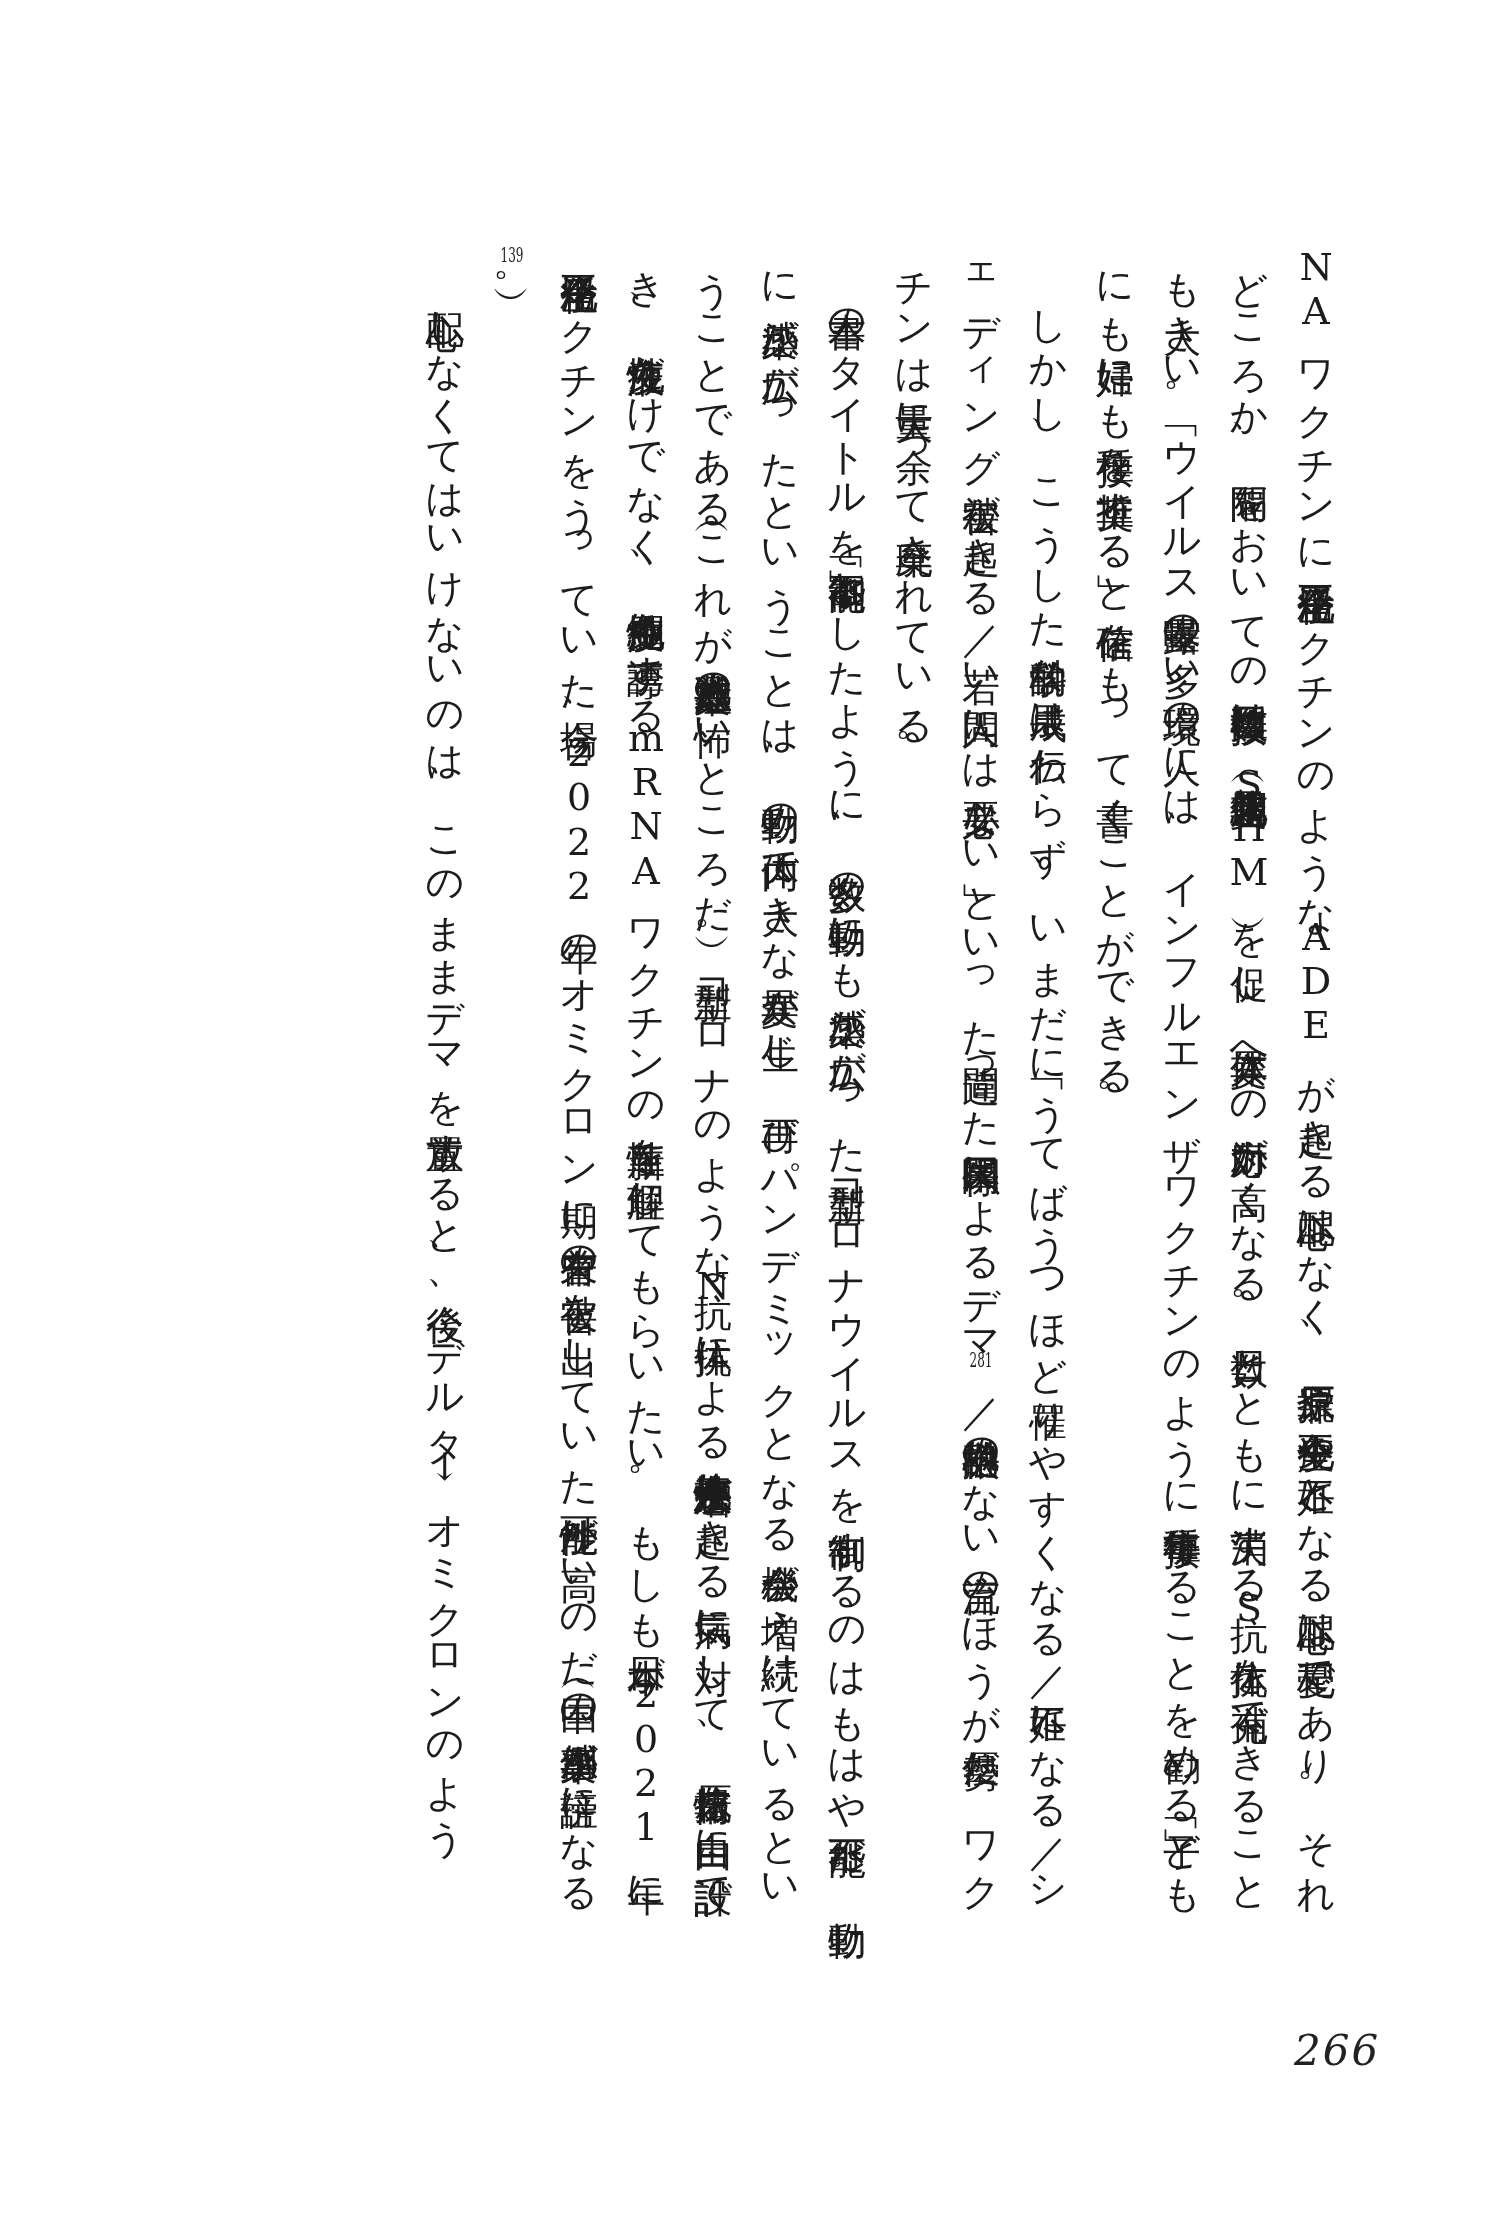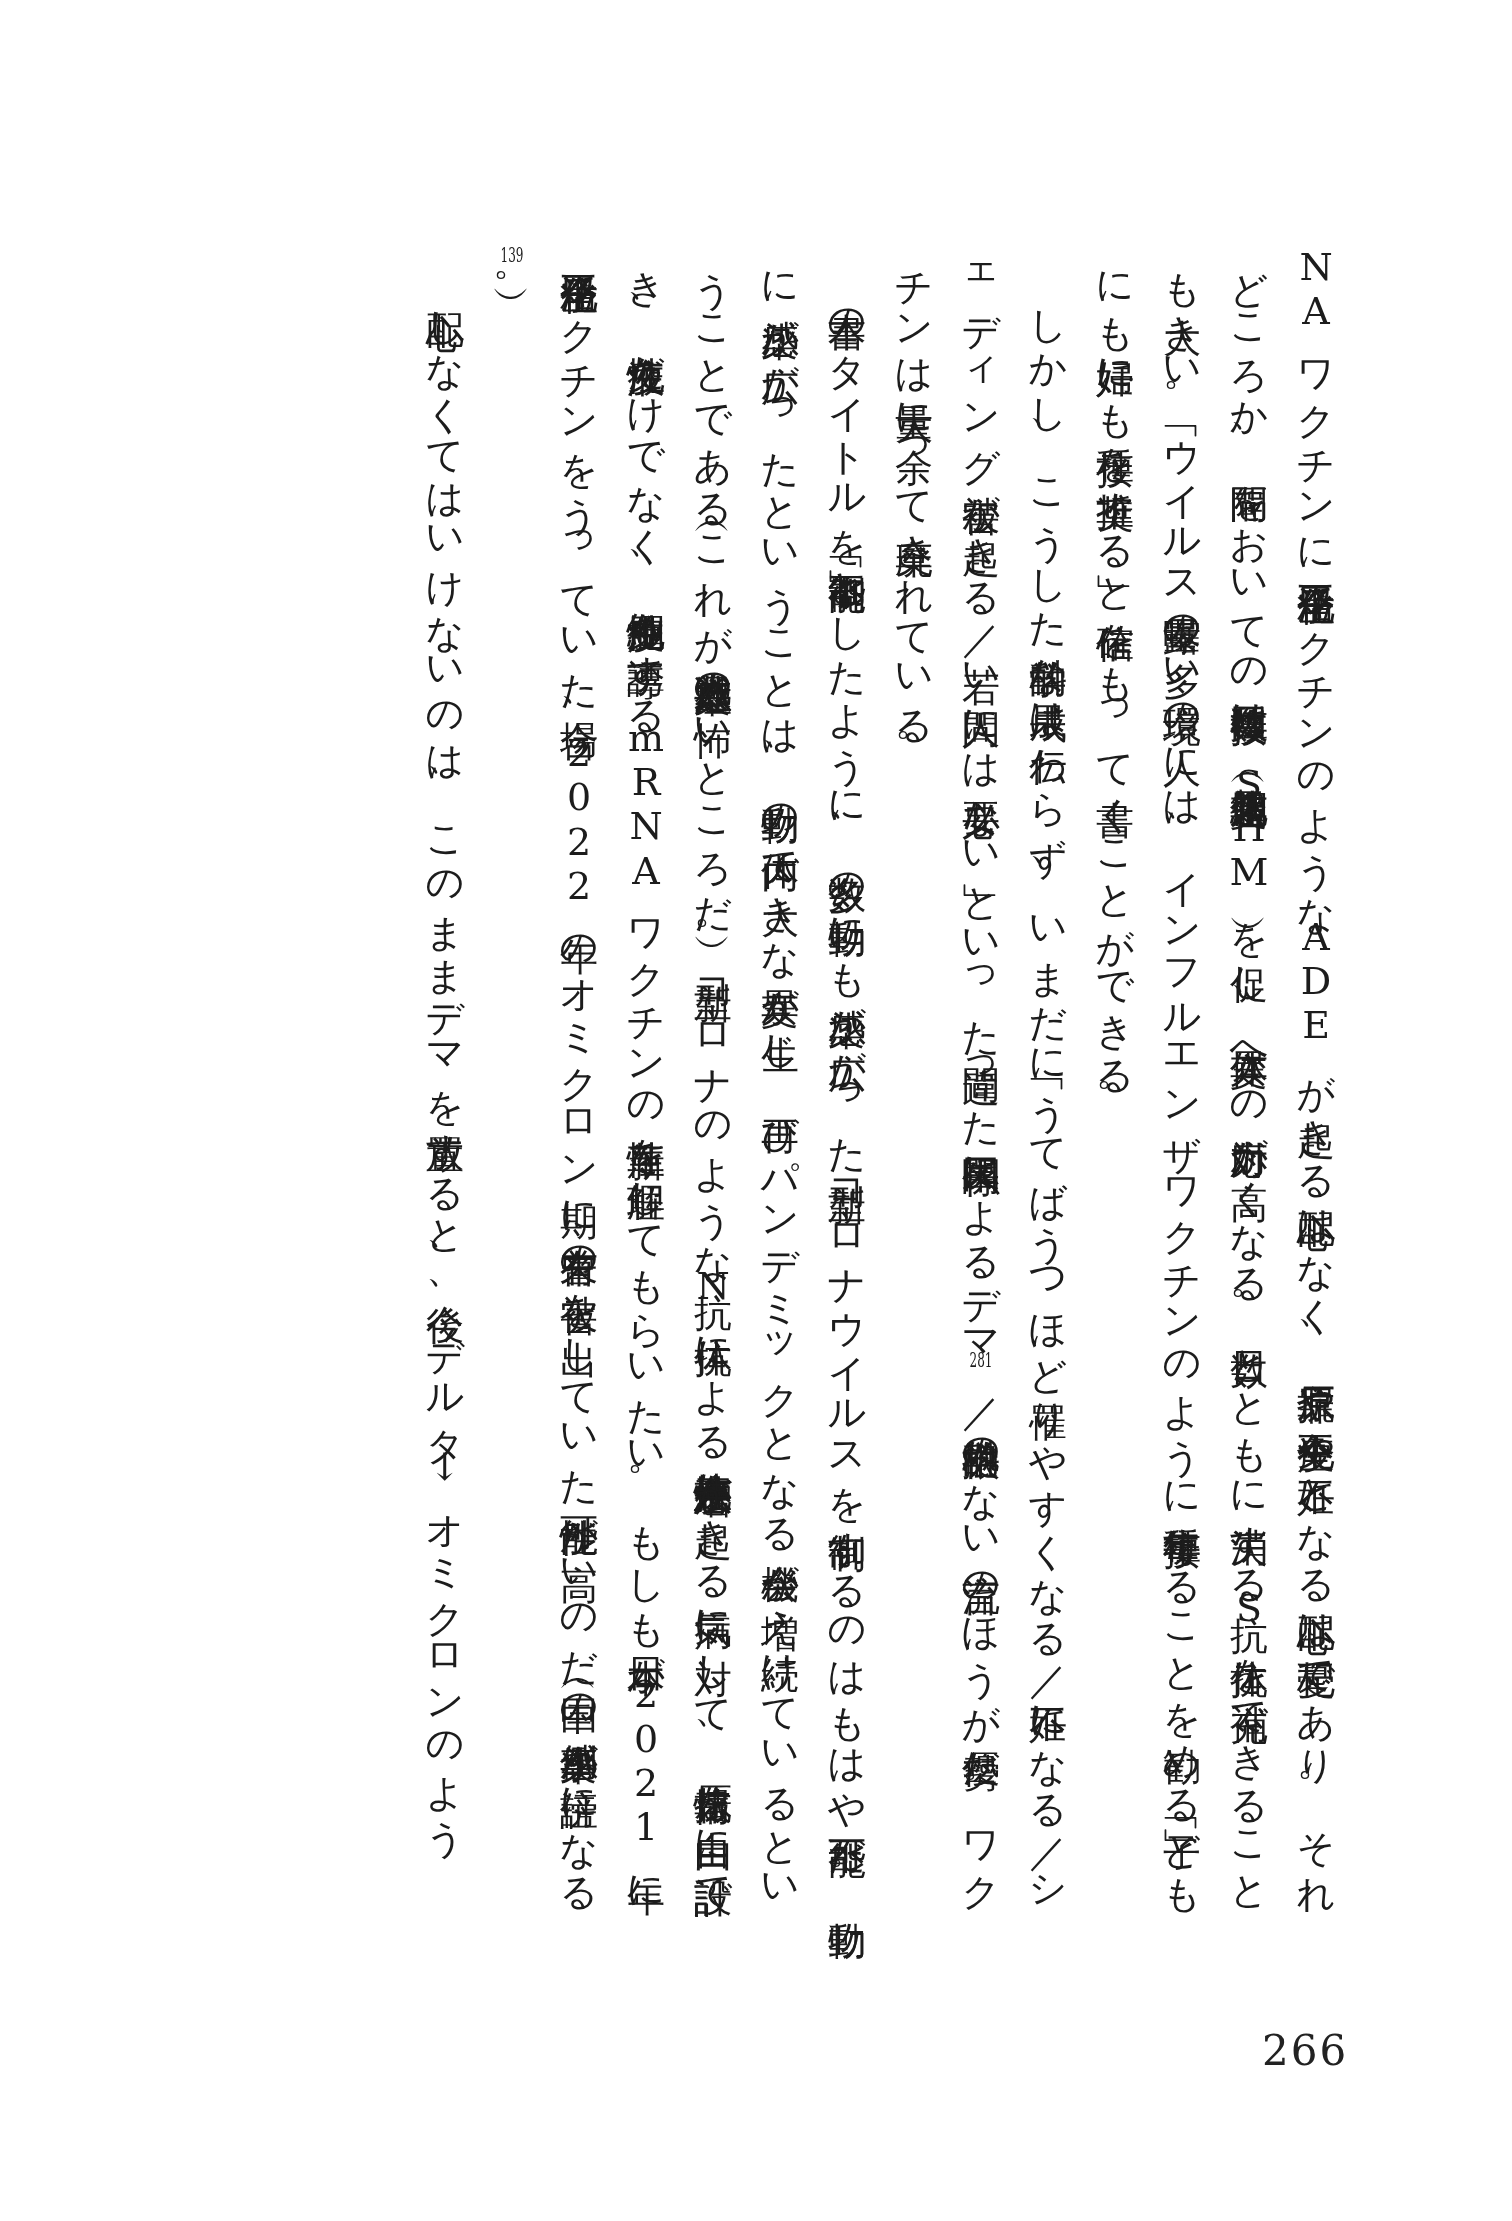--- a/index.html
+++ b/index.html
@@ -40,26 +40,27 @@
     text-indent: 1em;
   }
   .note-ref {
     text-combine-upright: all;
     -webkit-text-combine: horizontal;
     font-size: 0.55em;
     letter-spacing: 0;
   }
   .page-number {
     position: absolute;
-    left: 1262px;
+    left: 1294px;
     top: 2026px;
     font-size: 42px;
     letter-spacing: 2px;
     color: #222222;
     font-family: "DejaVu Serif", "Liberation Serif", serif;
+    font-style: italic;
   }
 </style>
 </head>
 <body>
 
 <div class="page">
   <main class="text-block" id="text-block">
       <p><span>NAワクチンに不活化全粒子ワクチンのようなADEが起きる心配はなく、抗原原罪や免疫不全や不妊となる心配は杞憂であり。それどころか、間隔をおいての複数回接種は、体細胞超変異（SHM）を促し、変異体への対応力が高くなる。日数とともに消失する抗S抗体を補充できることも大きい。「ウイルス曝露量の多い環境の人には、インフルエンザワクチンのように毎年接種することを勧める」「子どもにも妊婦にも接種を推奨する」と確信をもって書くことができる。</span></p>
       <p class="indent"><span>しかし、こうした科学的な成果は伝わらず、いまだに「うてばうつほど罹りやすくなる／不妊になる／シェディング被害が起きる／若い人間には必要ない」といった間違った因果関係によるデマ</span><span class="note-ref">281</span><span>／科学的根拠のない流言のほうが優勢だ。ワクチンは大量に余って廃棄されている。</span></p>
       <p class="indent"><span>本書のタイトルを「制御不能」としたように、多数の動物にも感染が広がった新型コロナウイルスを制御するのはもはや不可能だ。動物に感染が広がったということは、動物の体内で大きな変異が生じ、再びパンデミックとなる機会が増え続けているということである（これが人獣共通感染症の怖いところだ）。新型コロナのような抗N抗体による抗体依存性疾患増悪が起きる病気に対して、抗原情報を自由に設計でき、液性免疫だけでなく、細胞性免疫も誘導するmRNAワクチンの革新性を理解してもらいたい。もしも日本が2021年に不活化全粒子ワクチンをうっていた場合、2022年のオミクロン期に未曾有の被害を出していた可能性が高いのだ（中国の感染事例が傍証になる</span><span class="note-ref">139</span><span>）。</span></p>

